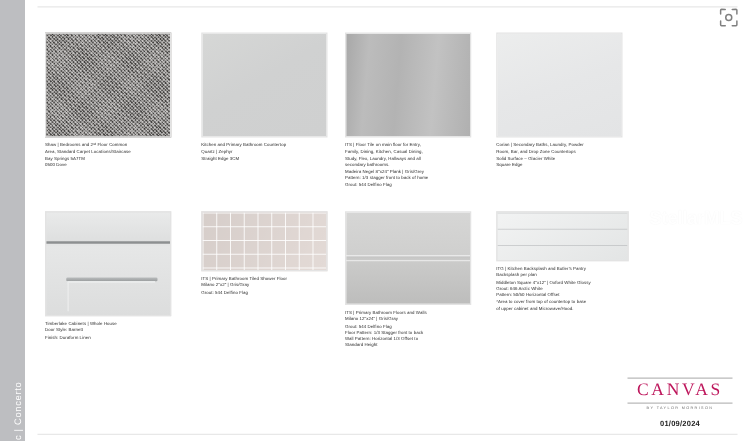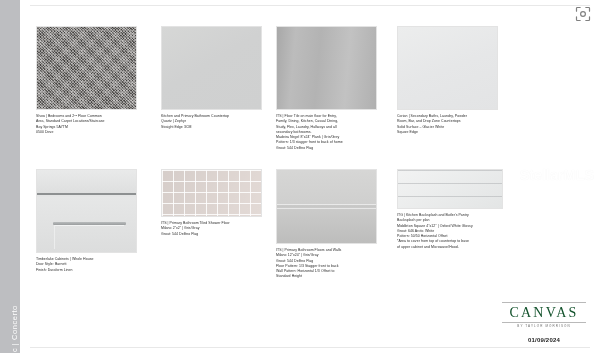--- a/index.html
+++ b/index.html
@@ -181,21 +181,21 @@
     right: 14px;
     bottom: 10px;
     width: 84px;
     text-align: center;
     z-index: 10;
   }
   #logo-word {
     font-family: "Liberation Serif", serif;
     font-size: 14px;
     letter-spacing: 2.2px;
-    color: #14532d;
+    color: #be185d;
     border-top: 1px solid #b9b9b9;
     border-bottom: 1px solid #b9b9b9;
     padding: 1px 0 0 0;
     line-height: 1.25;
   }
   #logo-sub {
     font-size: 3px;
     letter-spacing: 1.1px;
     color: #6d6d6d;
     margin-top: 1.5px;

